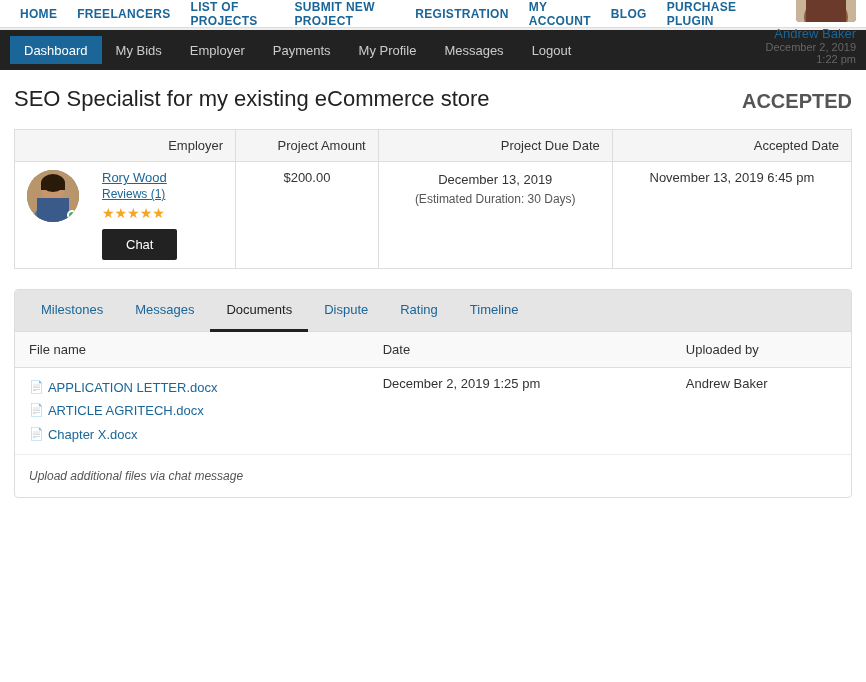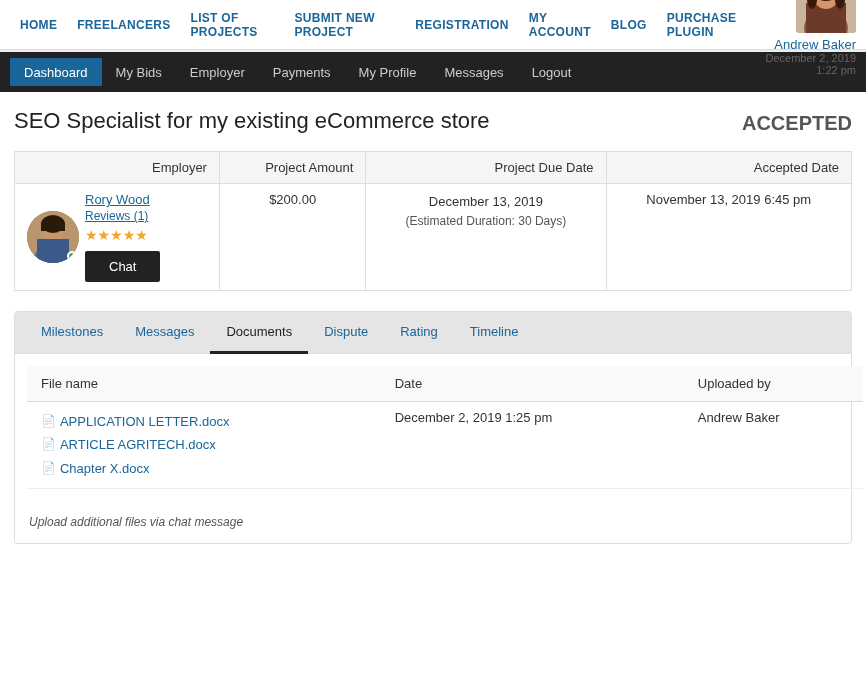--- a/index.html
+++ b/index.html
@@ -5,21 +5,21 @@
     * { box-sizing: border-box; margin: 0; padding: 0; }
     body { font-family: Arial, sans-serif; font-size: 13px; color: #333; background: #fff; width: 866px; }
 
     
     .top-nav {
       background: #fff;
       border-bottom: 1px solid #ddd;
       padding: 12px 10px;
       display: flex;
       align-items: center;
-      height: 50px;
+      height: 28px;
     }
     .top-nav a {
       color: #1a6699;
       text-decoration: none;
       font-size: 12px;
       font-weight: bold;
       padding: 0 10px;
       text-transform: uppercase;
       letter-spacing: 0.3px;
     }
@@ -116,22 +116,22 @@
       font-weight: normal;
     }
     .employer-table td {
       border: 1px solid #ddd;
       padding: 8px 12px;
       text-align: center;
       vertical-align: top;
     }
     .employer-cell {
       display: flex;
-      align-items: center;
-      gap: 6px;
+      align-items: flex-start;
+      gap: 23px;
     }
     .employer-avatar {
       width: 52px;
       height: 52px;
       border-radius: 50%;
       background: #8b7355;
       flex-shrink: 0;
       overflow: hidden;
       position: relative;
     }
@@ -206,21 +206,21 @@
     .tab-item.active {
       border-bottom: 3px solid #222;
       color: #222;
       font-weight: normal;
     }
 
     
     .docs-table {
       width: 100%;
       border-collapse: collapse;
-      margin: 12px;
+      margin: 0;
     }
     .docs-table th {
       background: #f9f9f9;
       border-bottom: 1px solid #ddd;
       padding: 10px 14px;
       text-align: left;
       font-size: 13px;
       color: #333;
       font-weight: normal;
     }

